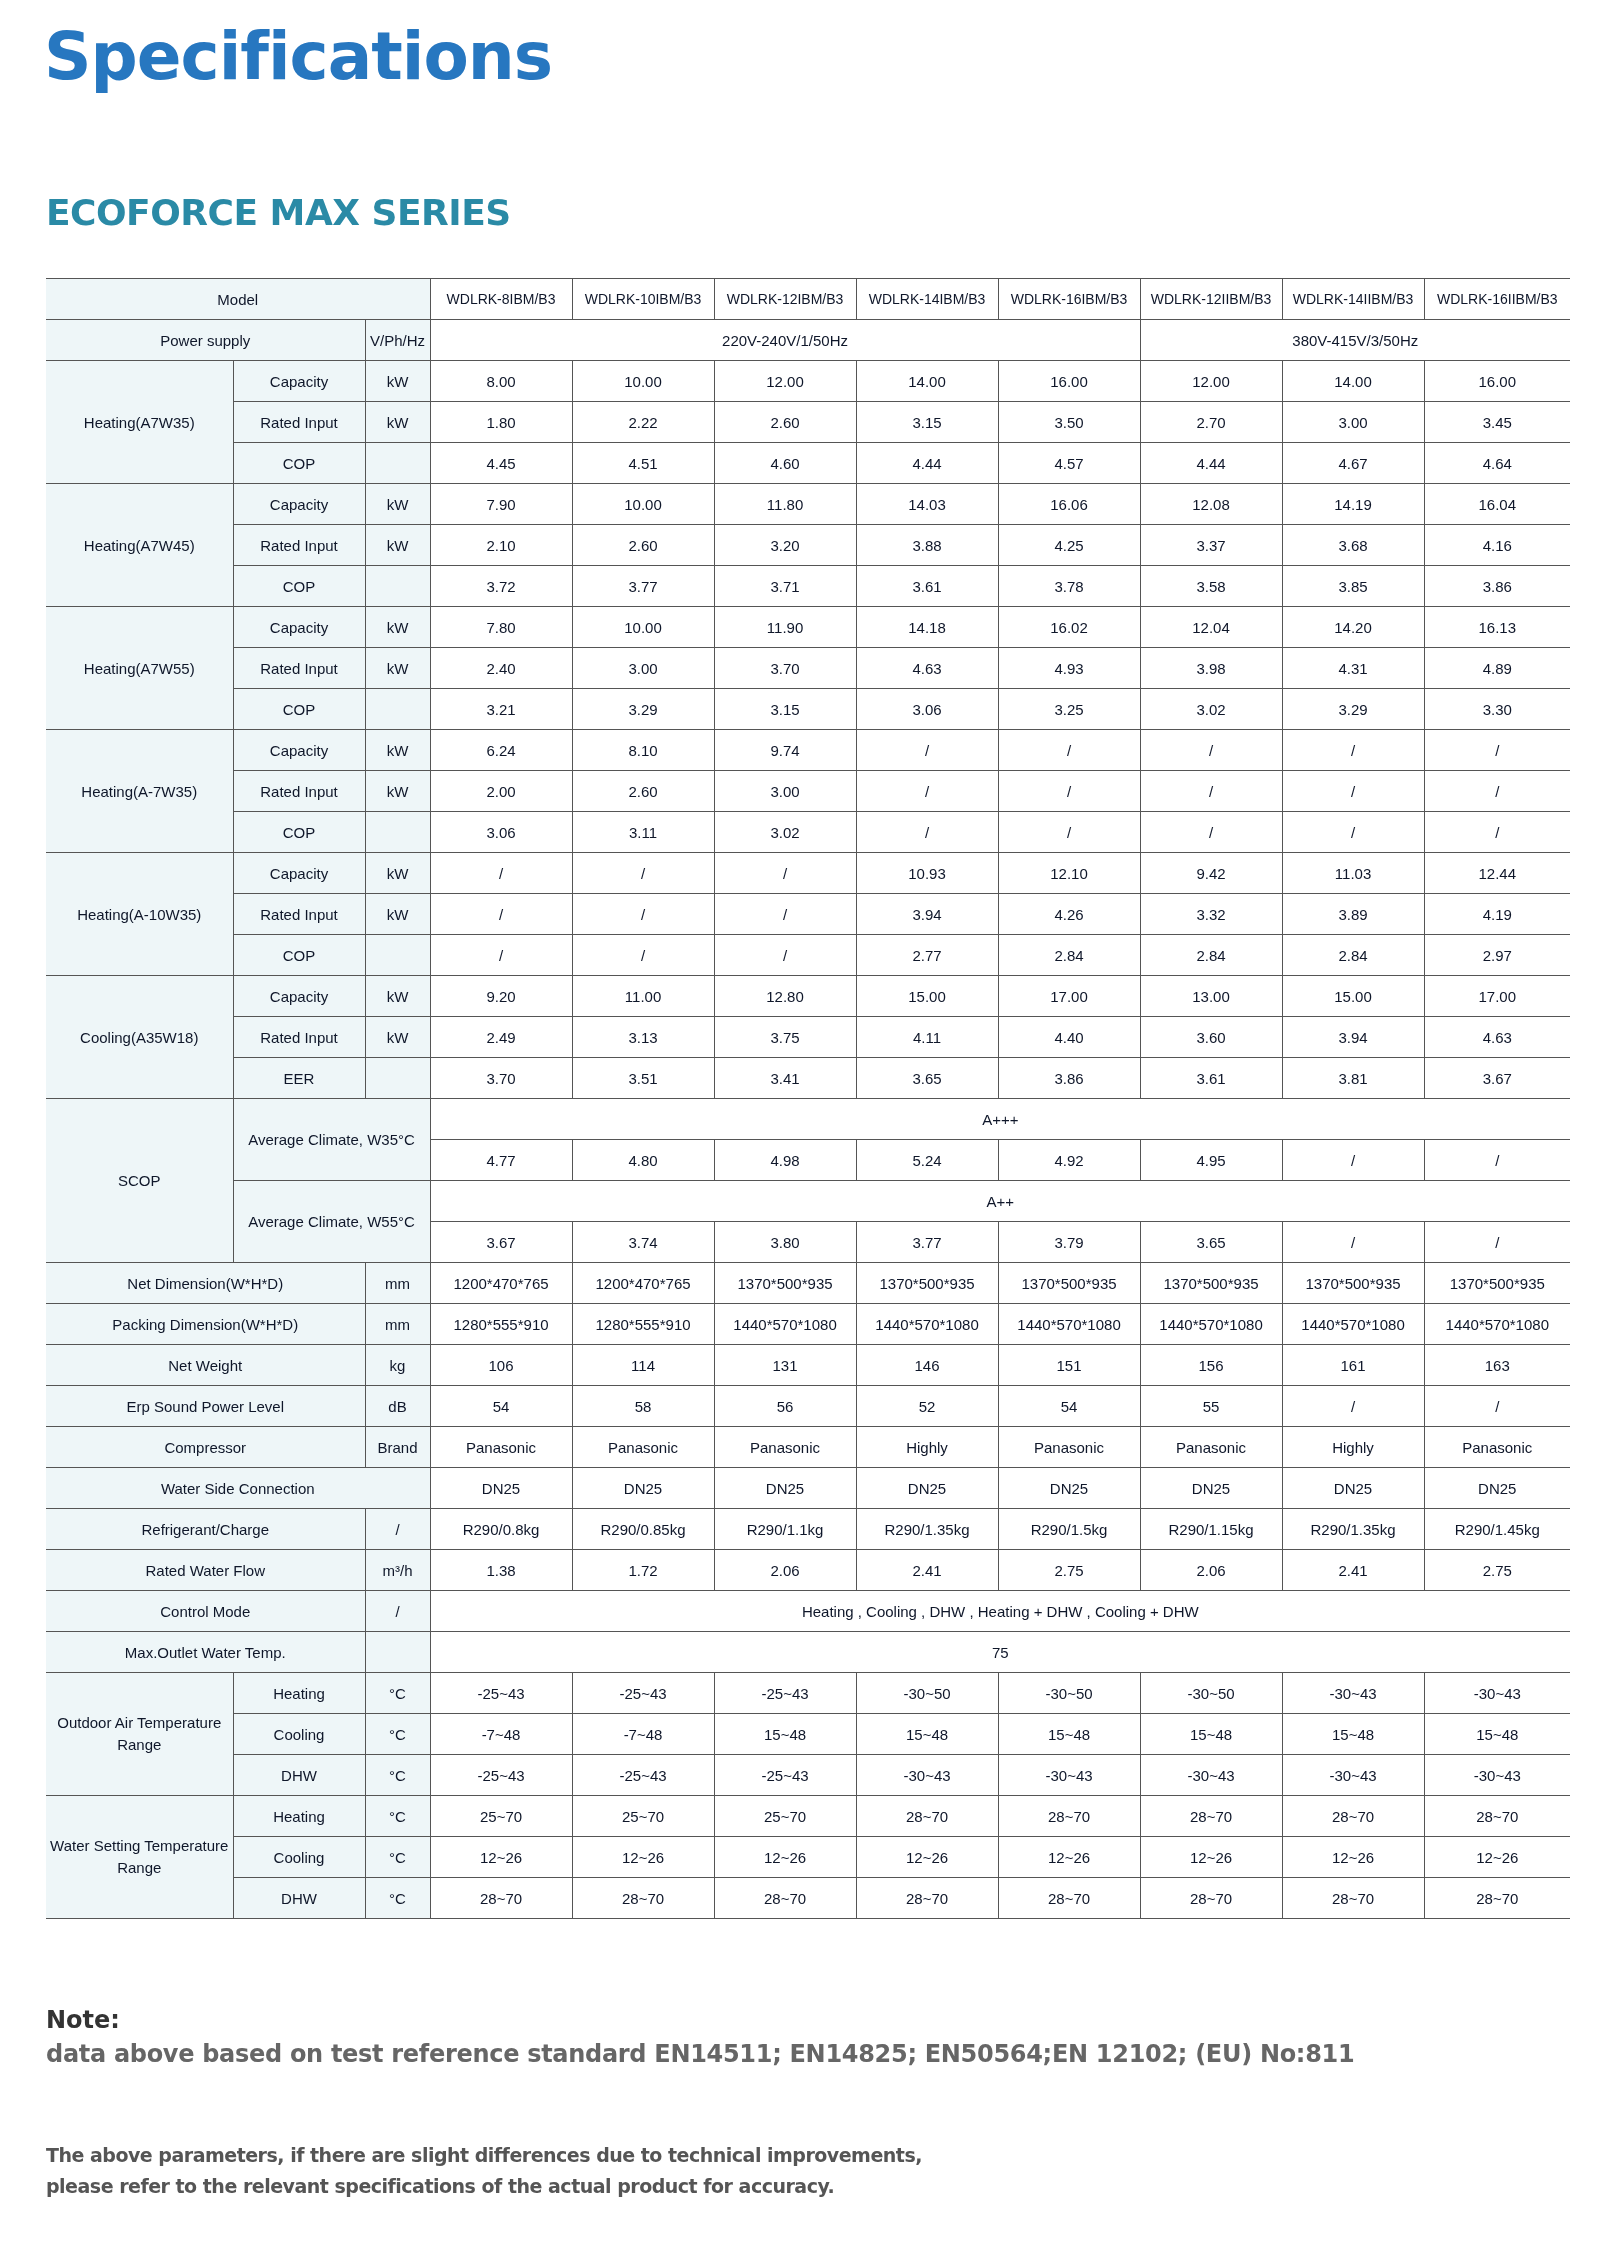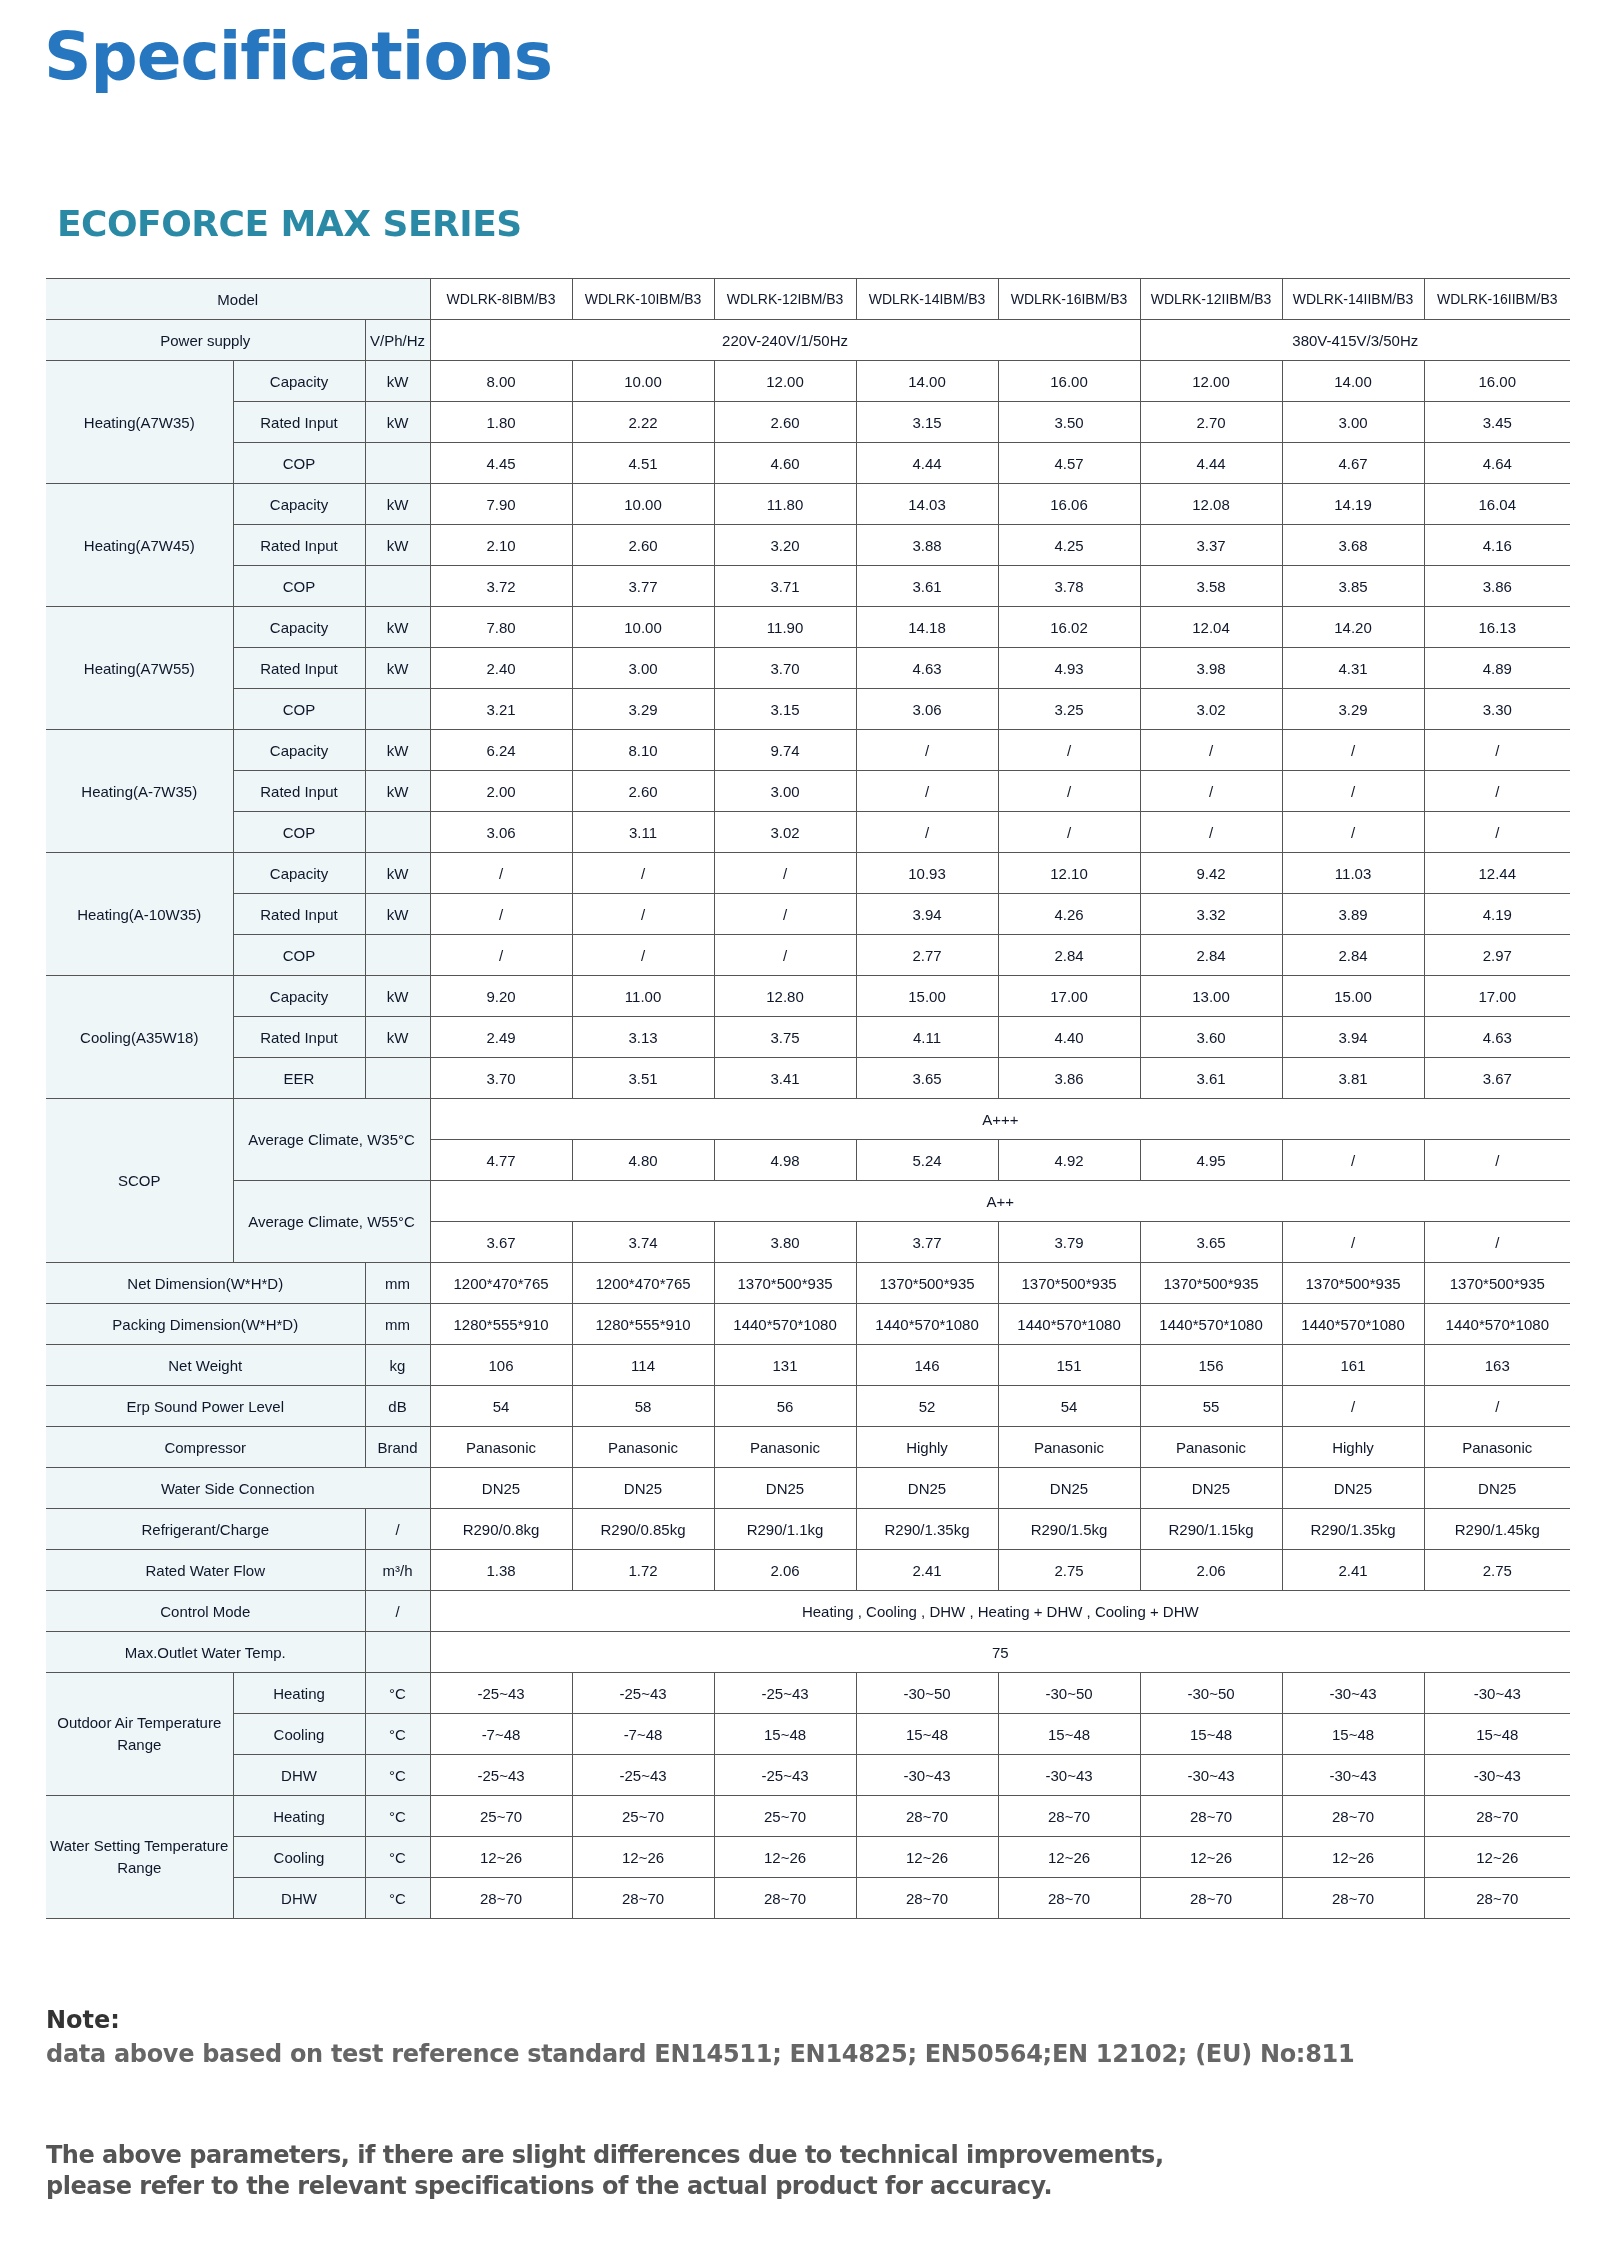--- a/index.html
+++ b/index.html
@@ -1,28 +1,28 @@
 <!DOCTYPE html>
 <html><head>
 <meta charset="utf-8">
 <style>
   html, body { margin: 0; padding: 0; background: #ffffff; }
   body { width: 1616px; height: 2252px; position: relative; overflow: hidden; font-family: "DejaVu Sans", sans-serif; }
   .title { position: absolute; left: 44px; top: 18px; font-family: "DejaVu Sans", sans-serif; font-weight: bold; font-size: 66px; color: #2777c0; letter-spacing: -1px; margin: 0; text-align: center; }
-  .subtitle { position: absolute; left: 46px; top: 192px; font-family: "DejaVu Sans", sans-serif; font-weight: bold; font-size: 36px; color: #2a8aa6; letter-spacing: -0.5px; margin: 11px; }
+  .subtitle { position: absolute; left: 46px; top: 192px; font-family: "DejaVu Sans", sans-serif; font-weight: bold; font-size: 36px; color: #2a8aa6; letter-spacing: -0.5px; margin: 0; }
   table.spec { position: absolute; left: 46px; top: 278px; width: 1524px; border-collapse: collapse; table-layout: fixed; font-family: "Liberation Sans", sans-serif; font-size: 15px; color: #0f172a; }
   table.spec td { border: 1.5px solid #555; height: 40px; text-align: center; vertical-align: middle; padding: 0 2px; white-space: nowrap; overflow: hidden; }
   table.spec tr > td:first-child { border-left: none; }
   table.spec tr > td:last-child { border-right: none; margin-left: 16px; }
   table.spec td.lbl { background: #eef6f8; }
   table.spec td.wrap { white-space: normal; line-height: 22px; }
   table.spec td.model { font-size: 14px; }
   .note-head { position: absolute; left: 46px; top: 2006px; font-family: "DejaVu Sans", sans-serif; font-weight: bold; font-size: 24px; color: #333; margin: 0; }
   .note-body { position: absolute; left: 46px; top: 2040px; font-family: "DejaVu Sans", sans-serif; font-size: 24px; color: #666; margin: 0; letter-spacing: -0.3px; font-weight: bold; }
-  .disclaimer { position: absolute; left: 46px; top: 2140px; width: 1200px; font-family: "DejaVu Sans", sans-serif; font-weight: bold; font-size: 24px; line-height: 31px; color: #555; margin: 0; letter-spacing: -0.5px; }
+  .disclaimer { position: absolute; left: 46px; top: 2140px; width: 1200px; font-family: "DejaVu Sans", sans-serif; font-weight: bold; font-size: 19px; line-height: 31px; color: #555; margin: 0; letter-spacing: -0.5px; }
 </style>
 </head>
 <body>
 
 <h1 class="title">Specifications</h1>
 <h2 class="subtitle">ECOFORCE MAX SERIES</h2>
 
 <table class="spec">
   <colgroup>
     <col style="width:187px">

